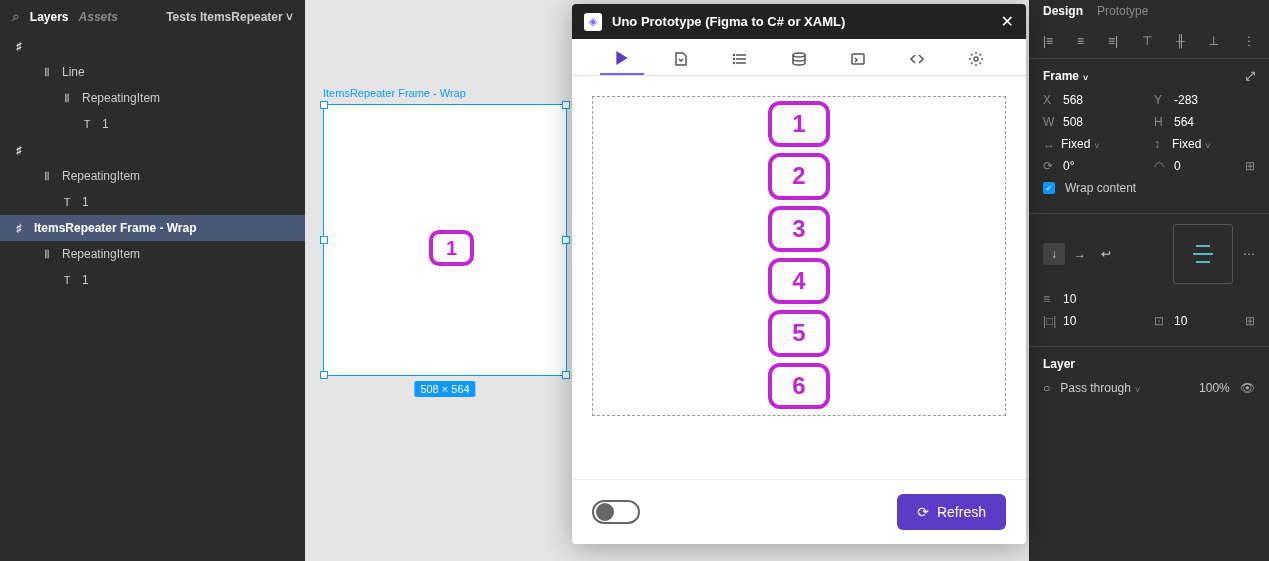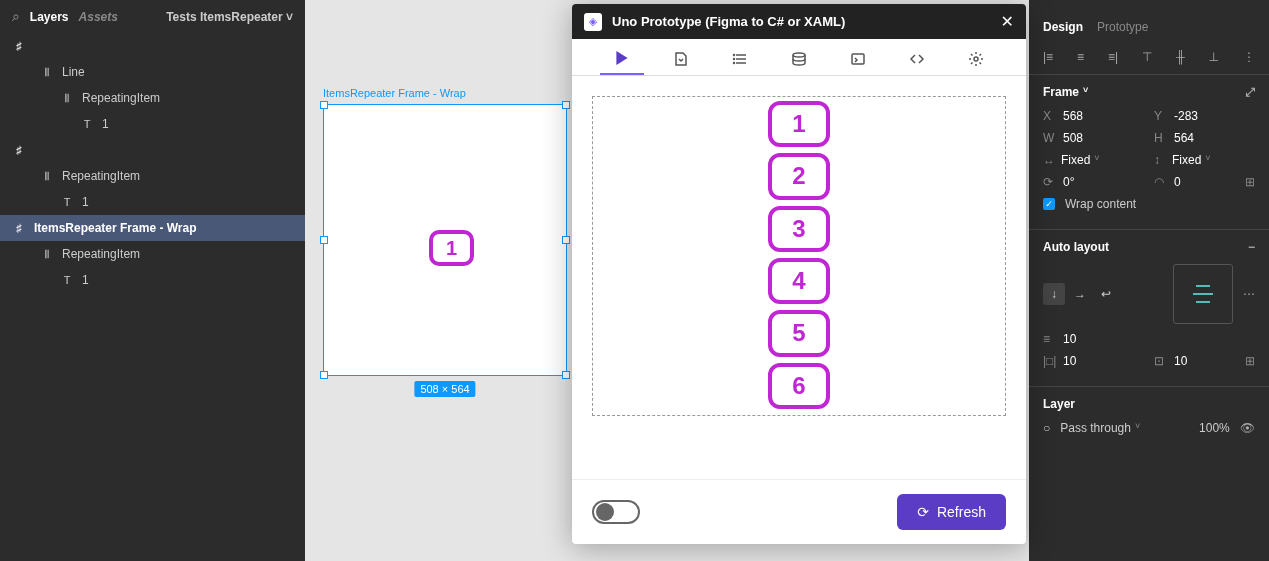--- a/index.html
+++ b/index.html
@@ -44,32 +44,32 @@
 .plugin-tabs .tab-item.active::after { content: ''; position: absolute; left: -10px; right: -10px; bottom: -8px; height: 2px; background: #7b61ff; }
 .plugin-body { flex: 1; padding: 20px; overflow: hidden; }
 .preview-box { border: 1px dashed #999; height: 320px; display: flex; flex-direction: column; align-items: center; padding-top: 4px; overflow: hidden; }
 .item-box { width: 62px; height: 48px; border: 4px solid #c026d3; border-radius: 12px; display: flex; align-items: center; justify-content: center; font-size: 24px; color: #c026d3; margin-bottom: 6px; font-weight: bold;}
 .plugin-footer { display: flex; align-items: center; padding: 14px 20px; border-top: 1px solid #eee; }
 .toggle { width: 48px; height: 24px; border: 2px solid #666; border-radius: 14px; position: relative; }
 .toggle .knob { position: absolute; width: 18px; height: 18px; background: #666; border-radius: 50%; left: 2px; top: 1px; }
 .refresh-btn { margin-left: auto; background: #5b3cc4; color: #fff; border: none; padding: 10px 20px; border-radius: 6px; font-size: 14px; display: flex; align-items: center; gap: 8px; cursor: pointer; }
 
 
-.design-panel { width: 240px; height: 100%; background: #2c2c2c; color: #ccc; font-size: 12px; padding: 16px 0; overflow: hidden; }
+.design-panel { width: 240px; height: 100%; background: #2c2c2c; color: #ccc; font-size: 12px; padding: 0 0; overflow: hidden; }
 .design-panel .tabs { display: flex; gap: 14px; padding: 4px 14px 10px; }
 .design-panel .tabs .t { color: #fff; font-weight: bold; }
 .design-panel .tabs .t.inactive { color: #888; font-weight: normal; }
 .align-bar { display: flex; justify-content: space-between; padding: 6px 14px 10px; border-bottom: 1px solid #444; color: #aaa; }
 .section { padding: 10px 14px; border-bottom: 1px solid #444; }
 .sec-title { display: flex; justify-content: space-between; align-items: center; margin-bottom: 10px; color: #fff; font-weight: bold; }
 .row { display: flex; gap: 10px; margin-bottom: 8px; align-items: center; }
 .field { display: flex; align-items: center; gap: 6px; width: 50%; }
 .field .lbl { color: #888; width: 14px; }
 .field .val { color: #fff; }
-.dropdown { display: flex; align-items: flex-start; gap: 4px; }
+.dropdown { display: flex; align-items: flex-end; gap: 4px; }
 .checkbox { width: 12px; height: 12px; background: #0d99ff; display: inline-flex; align-items: center; justify-content: center; font-size: 9px; color: #fff; border-radius: 2px; }
 .al-direction { display: flex; gap: 4px; }
 .al-btn { width: 22px; height: 22px; display: flex; align-items: center; justify-content: center; border-radius: 3px; }
 .al-btn.active { background: #444; }
 .al-grid { width: 60px; height: 60px; border: 1px solid #555; border-radius: 3px; position: relative; margin-left: auto; }
 .al-grid .dot { position: absolute; width: 14px; height: 2px; background: #5bb; left: 50%; transform: translateX(-50%); }
 </style>
 </head>
 <body>
 
@@ -282,24 +282,20 @@
           <span class="val">0</span>
           <span style="margin-left:auto;color:#888;">⊞</span>
         </div>
     </div>
     <div class="row">
       <span class="checkbox">✓</span>
       <span>Wrap content</span>
     </div>
   </div>
   <div class="section">
-    <div class="sec-title">
-      <span>Auto layout</span>
-      <span style="color:#aaa;">−</span>
-    </div>
     <div class="row">
       <div class="al-direction">
         <div class="al-btn active">↓</div>
         <div class="al-btn">→</div>
         <div class="al-btn">↩</div>
       </div>
       <div class="al-grid">
         <div class="dot" style="top:20px;"></div>
         <div class="dot" style="top:28px;width:20px;"></div>
         <div class="dot" style="top:36px;"></div>

